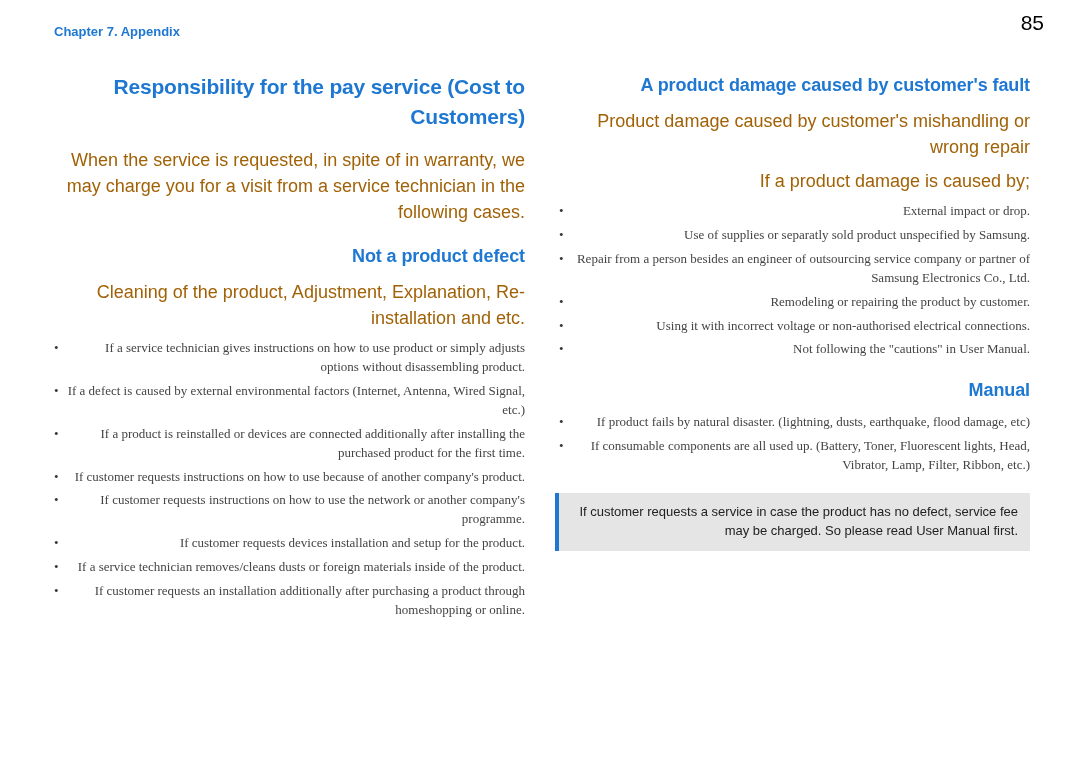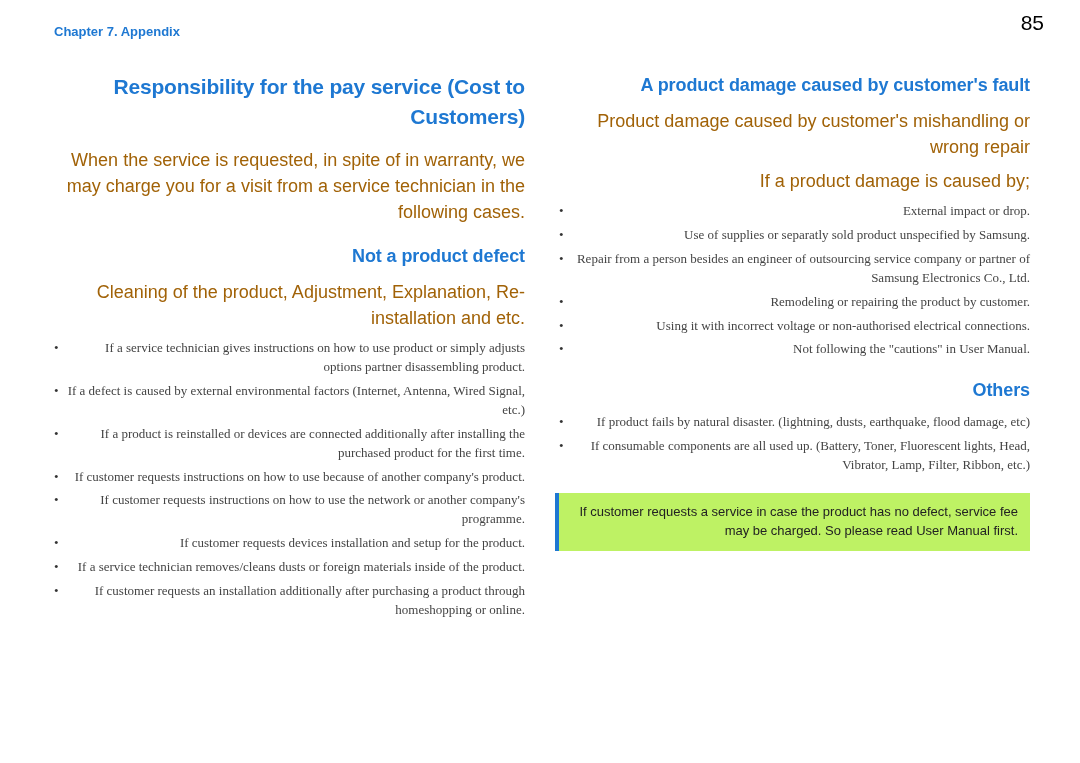--- a/index.html
+++ b/index.html
@@ -78,21 +78,21 @@
   ul.bullets li::before {
     content: "•";
     position: absolute;
     left: 4px;
     top: 0;
     color: #333;
     font-size: 13px;
   }
   .note-box {
     border-left: 4px solid #1e78d2;
-    background: #bef264;
+    background: #e5e5e5;
     padding: 10px 12px;
     font-size: 13px;
     color: #222;
     margin-top: 4px;
   }
   .section { margin-bottom: 18px; }
 </style>
 </head>
 <body>
 
@@ -106,21 +106,21 @@
   <div class="col">
     <div class="section">
       <h1 class="main-title">Responsibility for the pay service (Cost to Customers)</h1>
       <p class="para">When the service is requested, in spite of in warranty, we may charge you for a visit from a service technician in the following cases.</p>
     </div>
 
     <div class="section">
       <h2 class="sub-title">Not a product defect</h2>
       <p class="para">Cleaning of the product, Adjustment, Explanation, Re-installation and etc.</p>
       <ul class="bullets">
-        <li>If a service technician gives instructions on how to use product or simply adjusts options partner disassembling product.</li>
+        <li>If a service technician gives instructions on how to use product or simply adjusts options without disassembling product.</li>
         <li>If a defect is caused by external environmental factors (Internet, Antenna, Wired Signal, etc.)</li>
         <li>If a product is reinstalled or devices are connected additionally after installing the purchased product for the first time.</li>
         <li>If customer requests instructions on how to use because of another company's product.</li>
         <li>If customer requests instructions on how to use the network or another company's programme.</li>
         <li>If customer requests devices installation and setup for the product.</li>
         <li>If a service technician removes/cleans dusts or foreign materials inside of the product.</li>
         <li>If customer requests an installation additionally after purchasing a product through homeshopping or online.</li>
       </ul>
     </div>
   </div>
@@ -134,21 +134,21 @@
         <li>External impact or drop.</li>
         <li>Use of supplies or separatly sold product unspecified by Samsung.</li>
         <li>Repair from a person besides an engineer of outsourcing service company or partner of Samsung Electronics Co., Ltd.</li>
         <li>Remodeling or repairing the product by customer.</li>
         <li>Using it with incorrect voltage or non-authorised electrical connections.</li>
         <li>Not following the "cautions" in User Manual.</li>
       </ul>
     </div>
 
     <div class="section">
-      <h2 class="sub-title">Others</h2>
+      <h2 class="sub-title">Manual</h2>
       <ul class="bullets">
         <li>If product fails by natural disaster. (lightning, dusts, earthquake, flood damage, etc)</li>
         <li>If consumable components are all used up. (Battery, Toner, Fluorescent lights, Head, Vibrator, Lamp, Filter, Ribbon, etc.)</li>
       </ul>
     </div>
 
     <div class="note-box">If customer requests a service in case the product has no defect, service fee may be charged. So please read User Manual first.</div>
   </div>
 
 </div>

